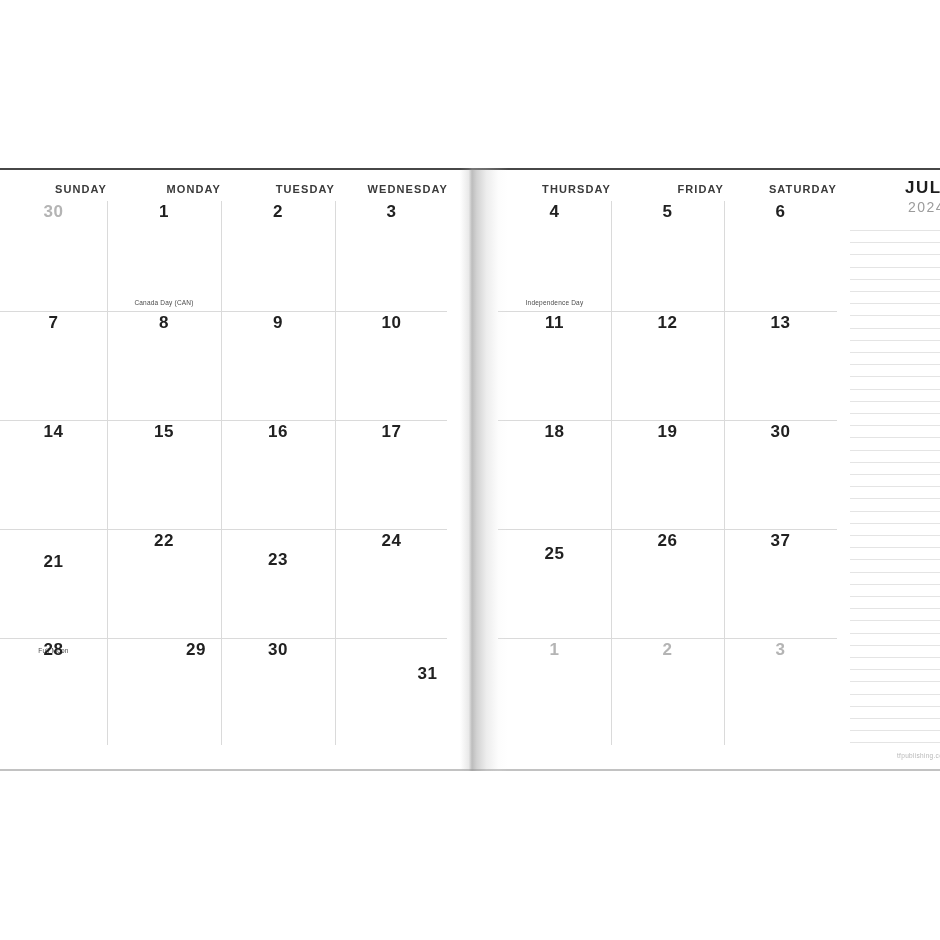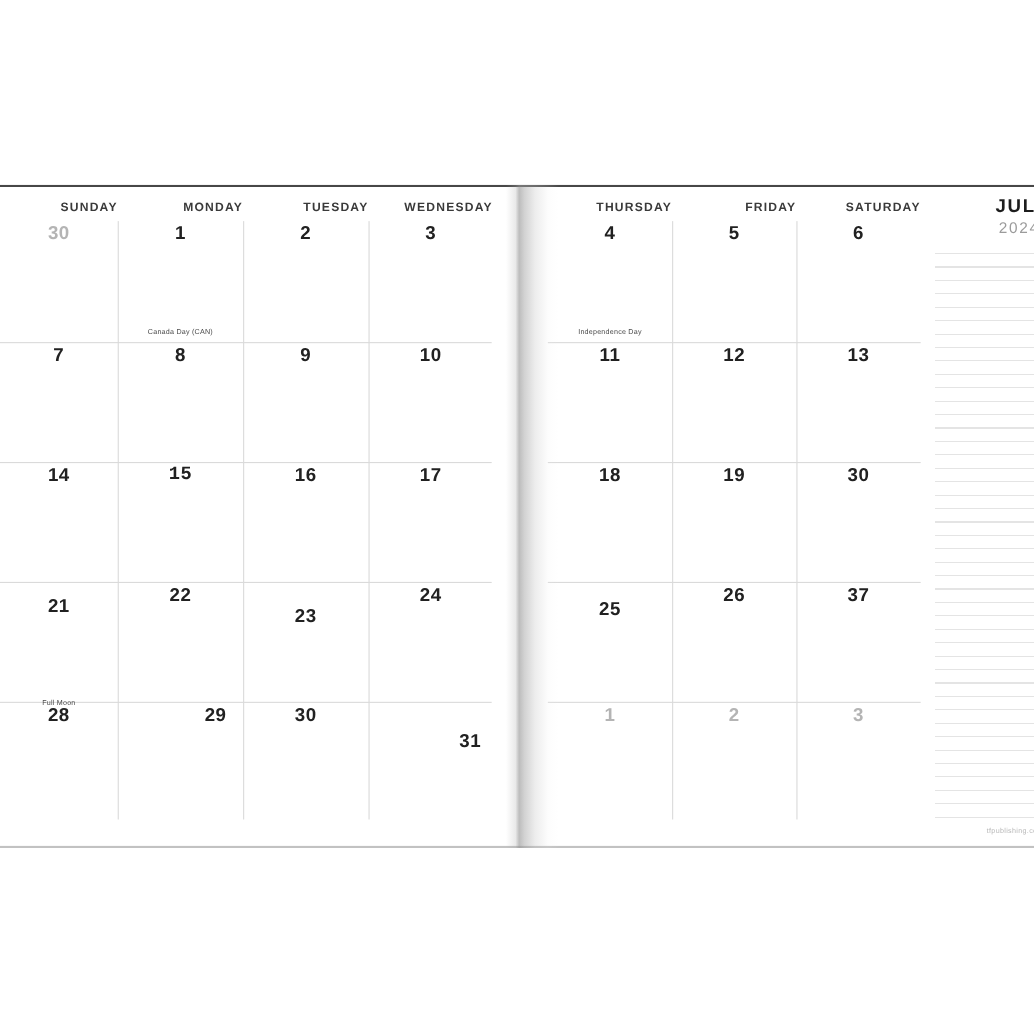--- a/index.html
+++ b/index.html
@@ -145,39 +145,39 @@
         </div>
         <div class="day-cell" style="left: 611px; top: 143px; width: 113px; height: 109px;">
           <div class="day-num">12</div>
         </div>
         <div class="day-cell" style="left: 724px; top: 143px; width: 113px; height: 109px;">
           <div class="day-num">13</div>
         </div>
         <div class="day-cell" style="left: 0px; top: 252px; width: 107px; height: 109px; padding-left: 12px;">
           <div class="day-num">14</div>
         </div>
-        <div class="day-cell" style="left: 107px; top: 252px; width: 114px; height: 109px; font-family: Liberation Mono, monospace;">
+        <div class="day-cell" style="left: 107px; top: 252px; width: 114px; height: 109px;">
           <div class="day-num">15</div>
         </div>
         <div class="day-cell" style="left: 221px; top: 252px; width: 114px; height: 109px;">
           <div class="day-num">16</div>
         </div>
         <div class="day-cell" style="left: 335px; top: 252px; width: 113px; height: 109px;">
           <div class="day-num">17</div>
         </div>
         <div class="day-cell" style="left: 498px; top: 252px; width: 113px; height: 109px;">
           <div class="day-num">18</div>
         </div>
         <div class="day-cell" style="left: 611px; top: 252px; width: 113px; height: 109px;">
           <div class="day-num">19</div>
         </div>
         <div class="day-cell" style="left: 724px; top: 252px; width: 113px; height: 109px;">
           <div class="day-num">30</div>
         </div>
-        <div class="day-cell" style="left: 0px; top: 371px; width: 107px; height: 109px; padding-left: 23px;">
+        <div class="day-cell" style="left: 0px; top: 382px; width: 107px; height: 109px; padding-left: 23px;">
           <div class="day-num">21</div>
           <div class="day-note">Full Moon</div>
         </div>
         <div class="day-cell" style="left: 107px; top: 361px; width: 114px; height: 109px;">
           <div class="day-num">22</div>
         </div>
         <div class="day-cell" style="left: 221px; top: 361px; width: 114px; height: 109px; margin-top: 19px;">
           <div class="day-num">23</div>
         </div>
         <div class="day-cell" style="left: 335px; top: 361px; width: 113px; height: 109px;">

